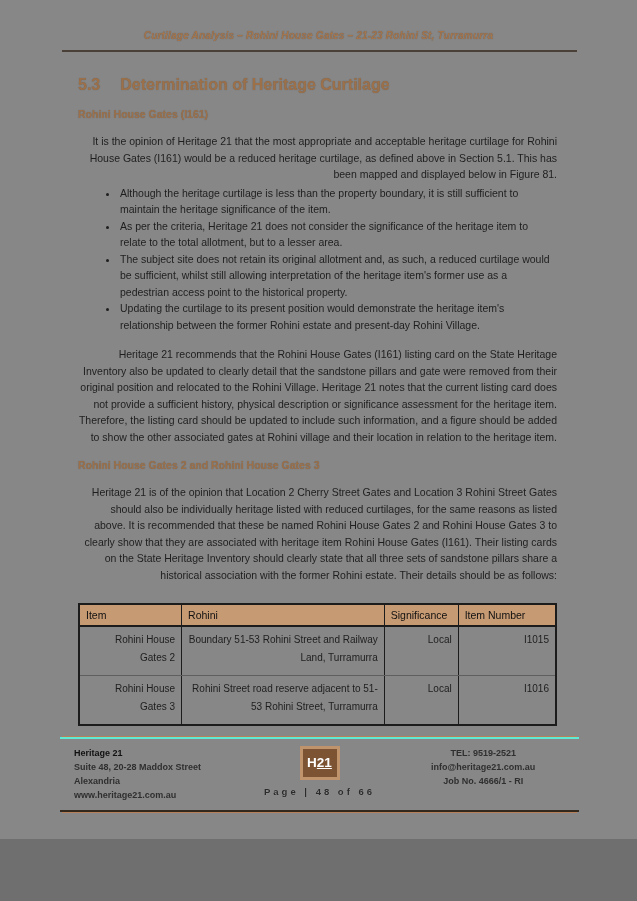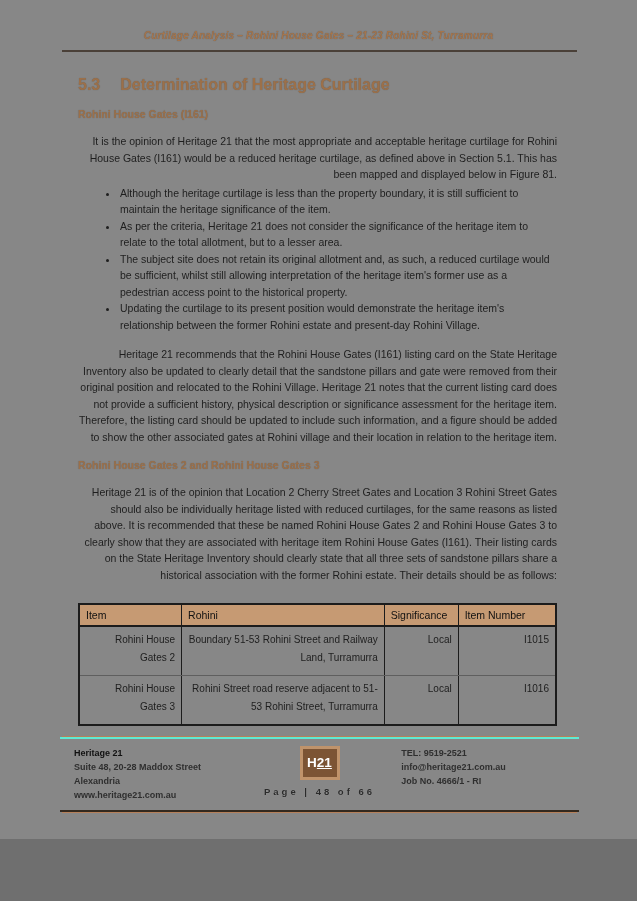--- a/index.html
+++ b/index.html
@@ -100,21 +100,21 @@
     border-bottom:2px solid #33291f;
     box-shadow:0 3px 0 -2px #b5805a, 0 -3px 0 -2px #b5805a;
     display:flex;
     align-items:stretch;
     padding:7px 14px 8px 14px;
     box-sizing:border-box;
   }
   .foot-col{flex:1;font-size:9px;line-height:14px;font-weight:bold;color:#2f2f2f;}
   .foot-left .company{color:#111;}
   .foot-center{display:flex;flex-direction:column;align-items:center;justify-content:flex-start;}
-  .foot-right{text-align:left;}
+  .foot-right{text-align:center;}
   .logo-box{
     width:34px;height:28px;
     background:#7c5434;
     border:3px solid #bf936b;
     display:flex;align-items:center;justify-content:center;
     color:#fff;font-weight:bold;font-size:13.5px;
     line-height:1;
     margin-bottom:5px;
   }
   .logo-box .logo-21{text-decoration:underline;}

